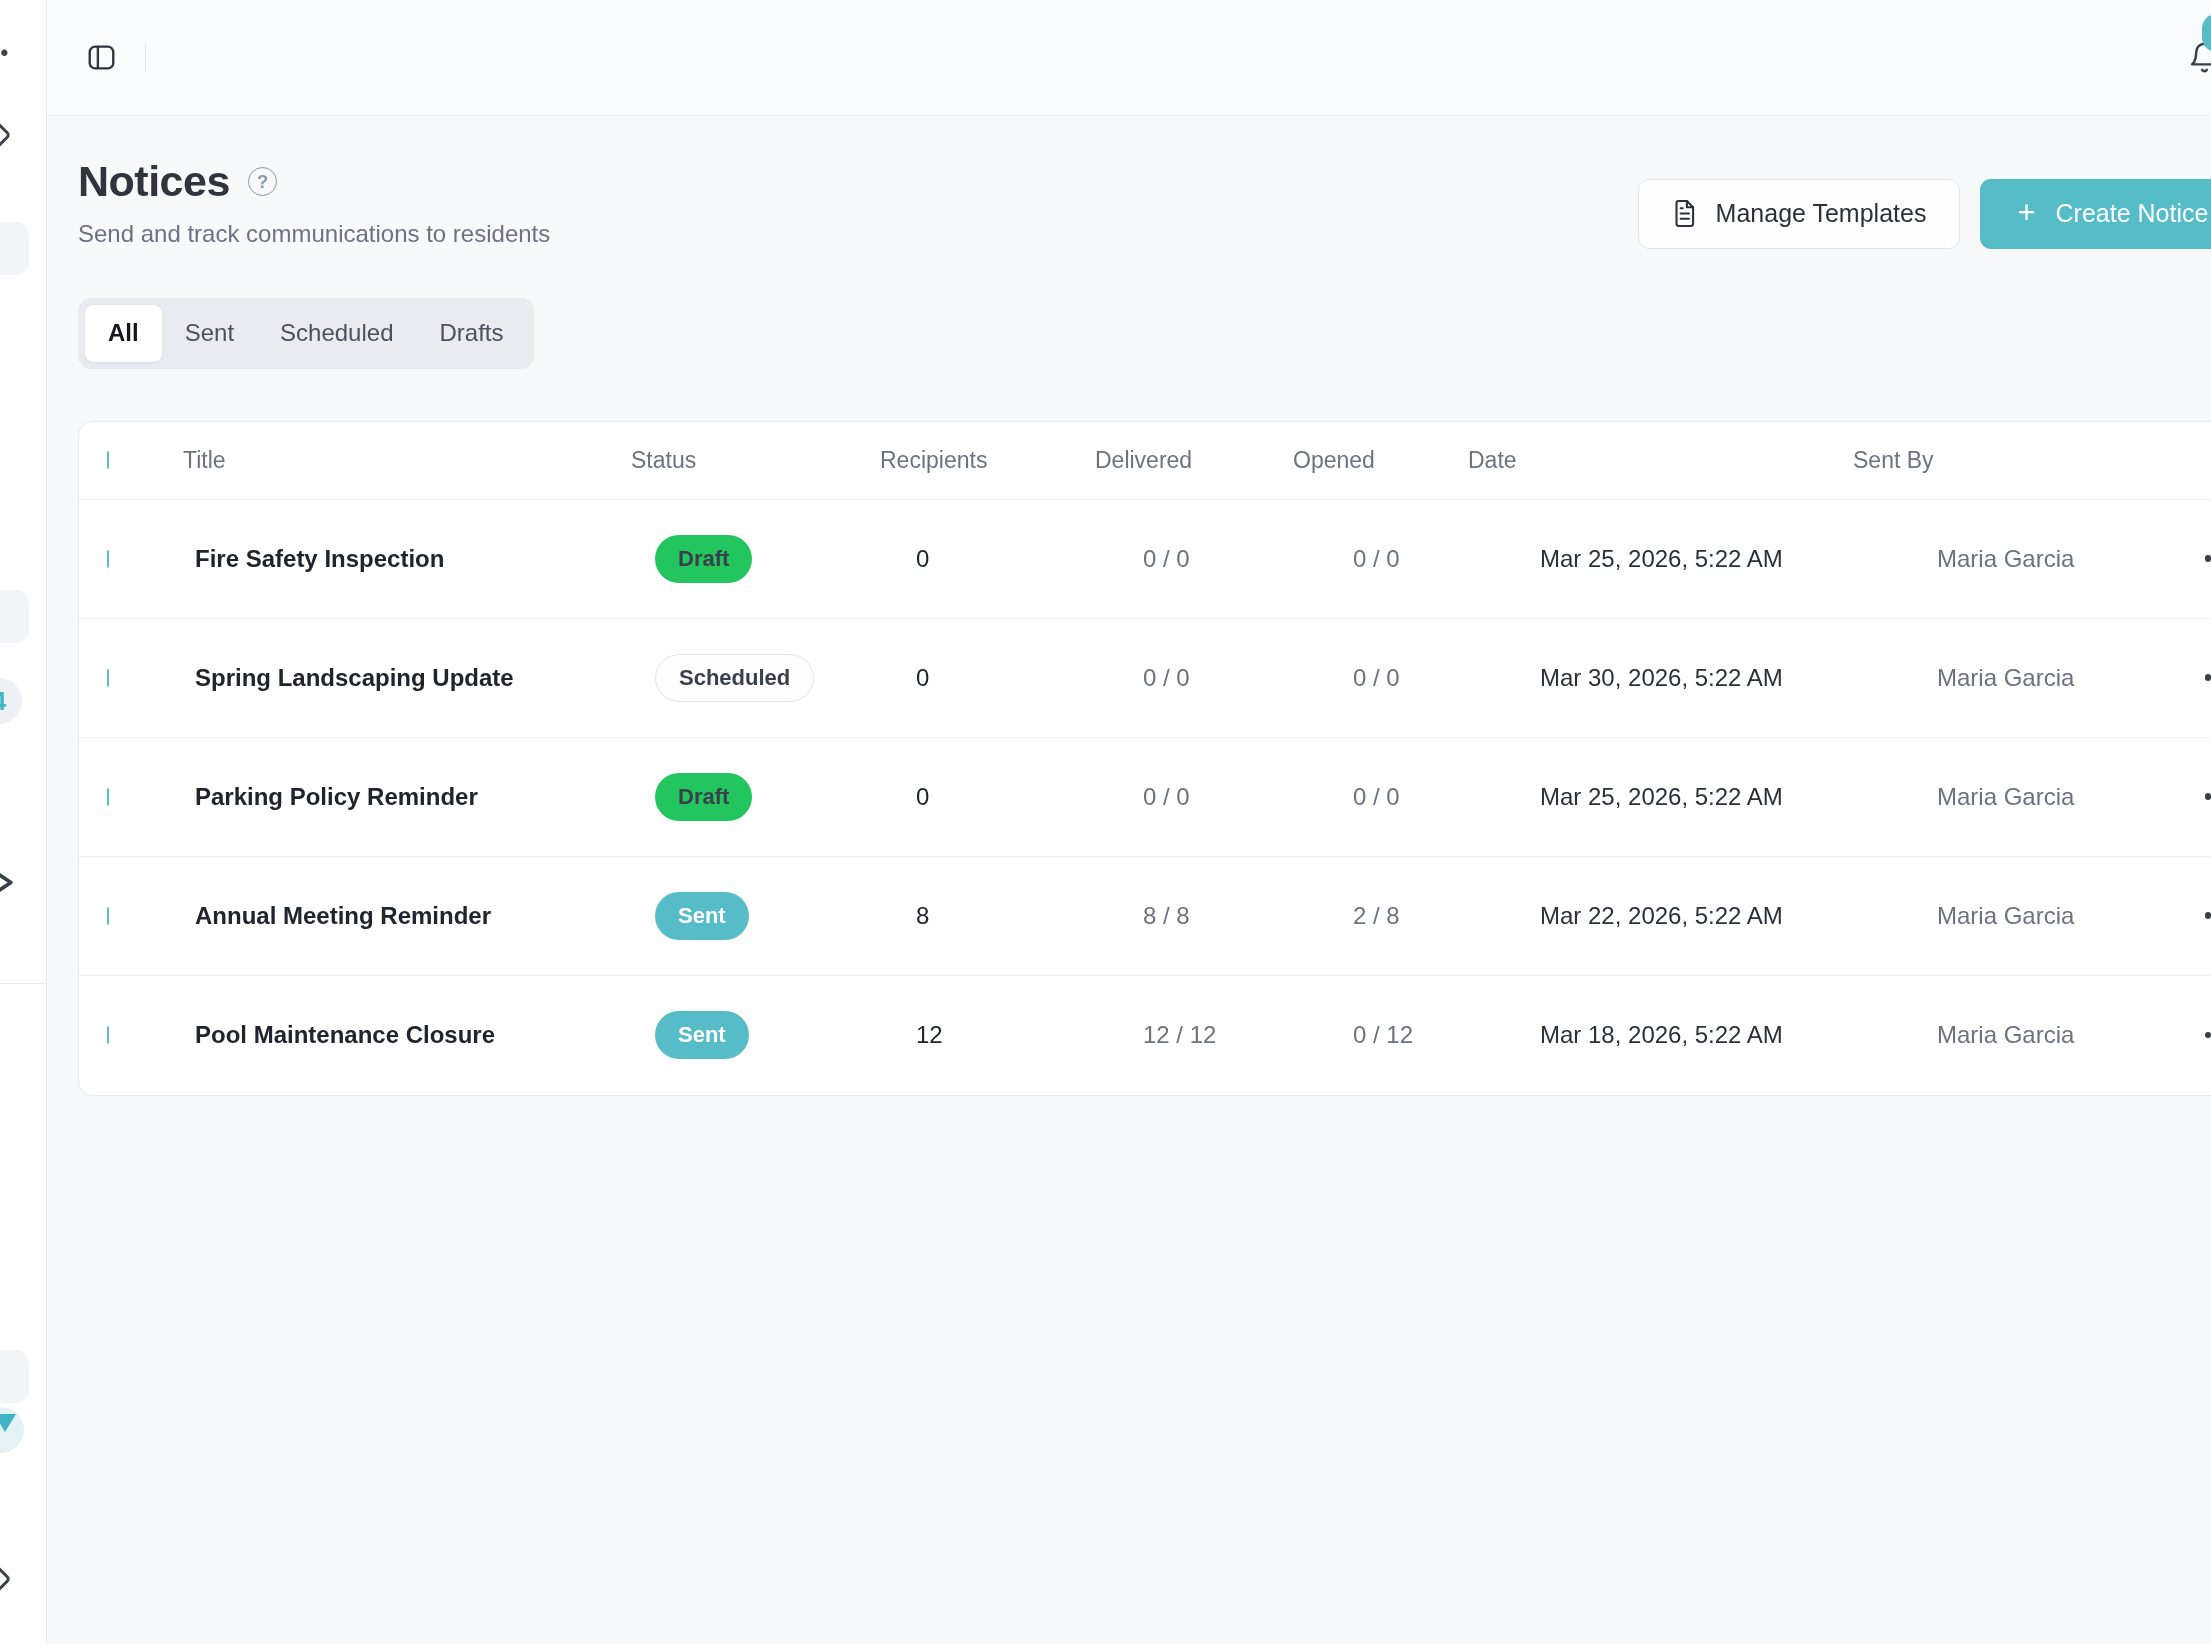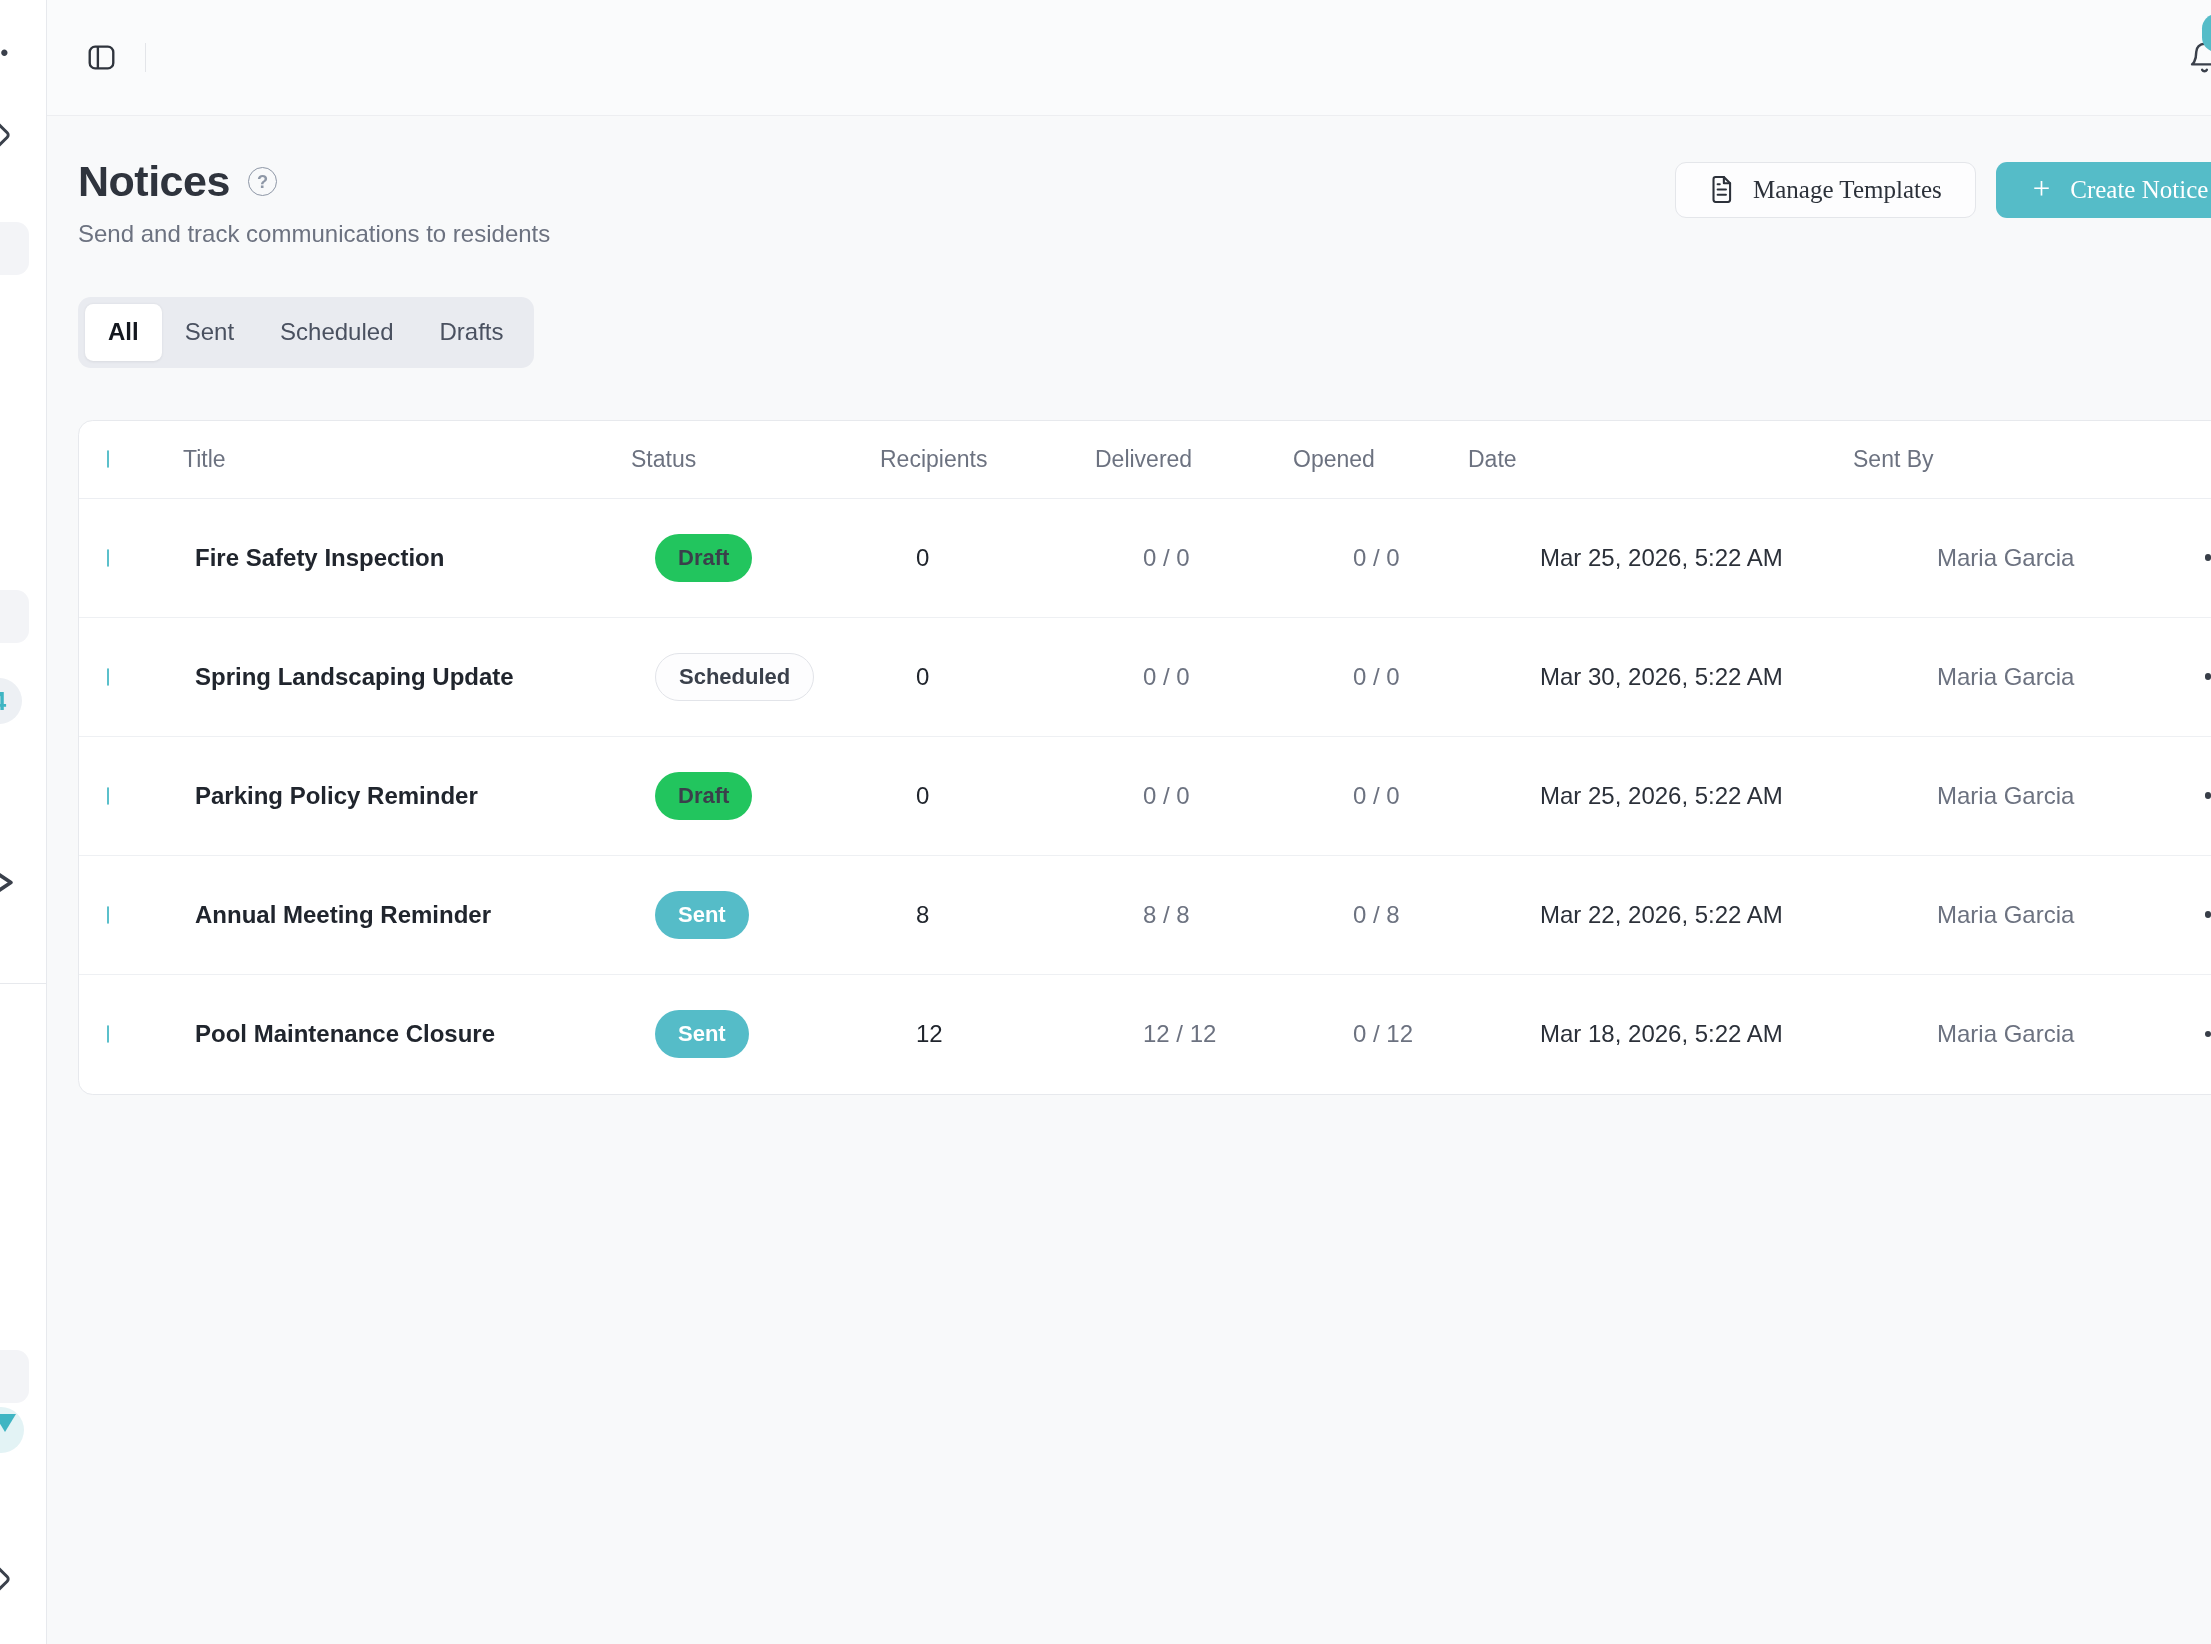--- a/index.html
+++ b/index.html
@@ -55,22 +55,22 @@
 
   
   .page-head { display:flex; justify-content:space-between; align-items:flex-start; margin-top:41px; }
   .title-row { display:flex; align-items:center; gap:18.3px; }
   .page-title { font-size:43px; font-weight:700; color:#2F343D; letter-spacing:-0.5px; }
   .help-circle { width:29px; height:29px; border-radius:50%; border:1.8px solid #8E97A6;
     color:#8E97A6; font-size:18.3px; font-weight:700; display:flex; align-items:center; justify-content:center; }
   .page-subtitle { margin-top:13.7px; font-size:24px; color:#6C7280; }
 
   .head-actions { display:flex; gap:20px; margin-top:4.6px; }
-  .btn { height:56px; border-radius:11px; font-size:25px; cursor:pointer;
-    display:inline-flex; align-items:center; font-family:Liberation Serif, serif; }
+  .btn { height:70px; border-radius:11px; font-size:25px; cursor:pointer;
+    display:inline-flex; align-items:center; font-family:Liberation Sans, sans-serif;margin-top:17px; }
   .btn-secondary { background:#FDFDFE; border:0.9px solid #E4E6EA; color:#2C313A;
     padding:0 33px; gap:18.3px; font-weight:500; }
   .btn-primary { background:#55BCC8; border:none; color:#FFFFFF; padding:0 37px; gap:20px; font-weight:500; }
   .btn-primary .plus { font-size:31px; font-weight:300; line-height:1; margin-top:-2.7px; }
 
   
   .tabs { display:inline-flex; margin-top:49px; background:#E9EBF0; border-radius:12.8px; padding:7px; }
   .tab { height:57px; padding:0 23px; border:none; background:transparent; border-radius:8.2px;
     font-size:24px; color:#4A5160; cursor:pointer; font-family:inherit; display:flex; align-items:center; }
   .tab.active { background:#FFFFFF; color:#14181F; font-weight:700; box-shadow:0 0.9px 2.7px rgba(20,25,35,0.08); }
@@ -256,21 +256,21 @@
             </button>
           </div>
       </div>
 
       <div class="trow tbody-row">
         <div class="cell-check"><span class="checkbox"></span></div>
         <div class="cell-title">Annual Meeting Reminder</div>
         <div><span class="badge sent">Sent</span></div>
         <div class="cell-num">8</div>
         <div class="cell-dim">8 / 8</div>
-        <div class="cell-dim">0 / 8</div>
+        <div class="cell-dim">2 / 8</div>
         <div class="cell-date">Mar 22, 2026, 5:22 AM</div>
         <div class="cell-dim">Maria Garcia</div>
         <div class="cell-actions">
             <button class="dots-btn">
               <i></i>
               <i></i>
               <i></i>
             </button>
           </div>
       </div>

